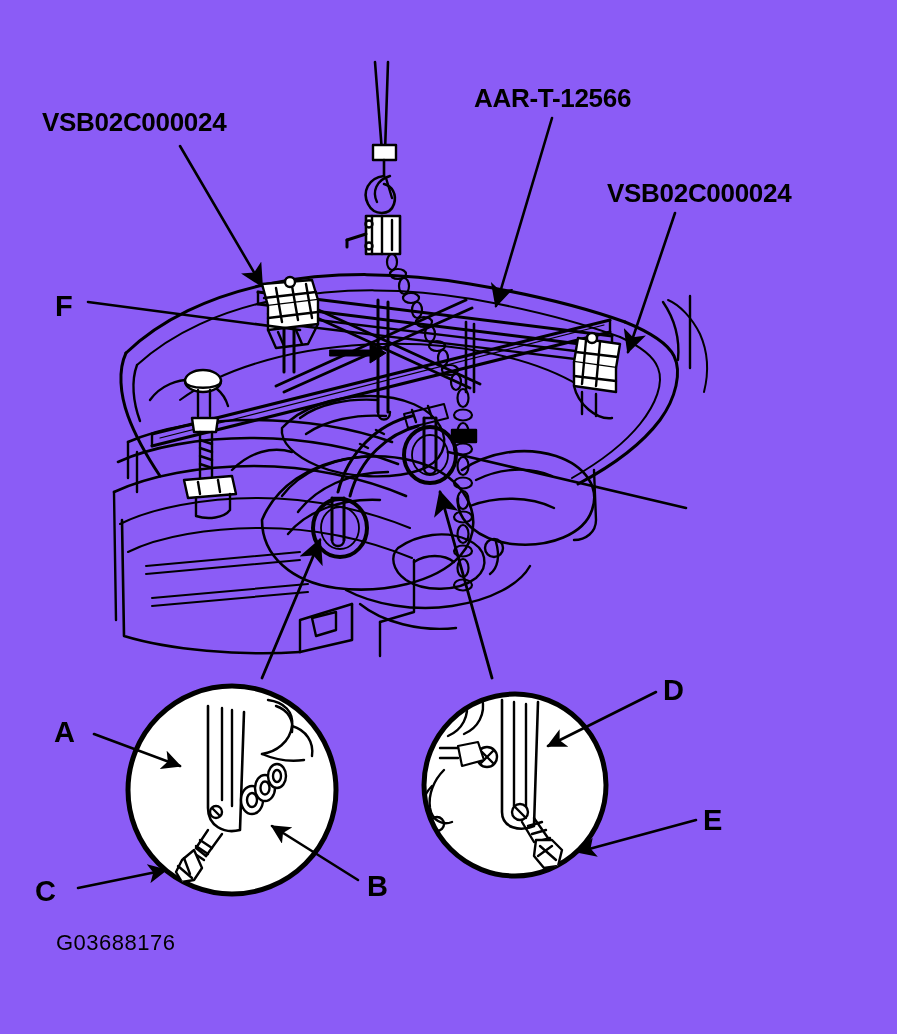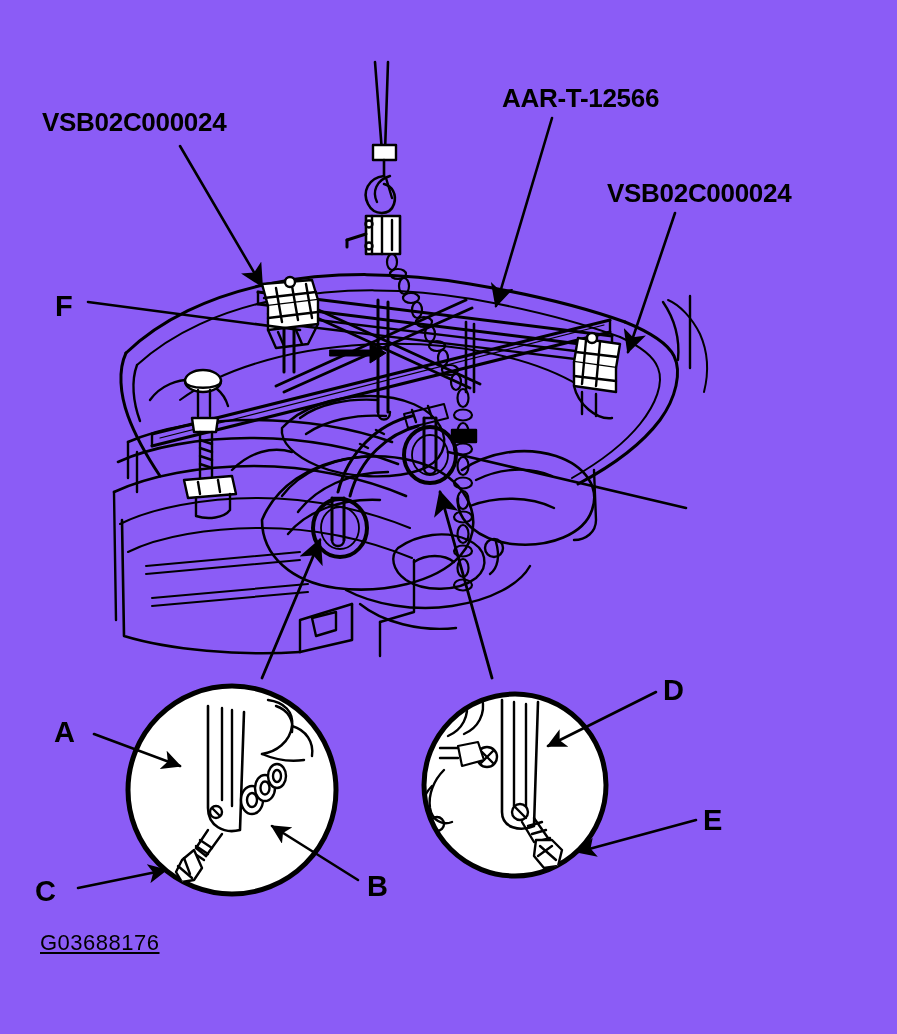--- a/index.html
+++ b/index.html
@@ -41,30 +41,30 @@
   .label.callout {
     font-size: 29px;
   }
   .label.figcode {
     font-size: 22px;
     font-weight: normal;
     letter-spacing: 0.5px;
   }
   
   #lbl-vsb-tl { left: 42px;  top: 109px; }
-  #lbl-aar    { left: 502px; top: 85px;  }
+  #lbl-aar    { left: 474px; top: 85px;  }
   #lbl-vsb-tr { left: 607px; top: 180px; }
   #lbl-vsb-mr { left: 623px; top: 516px; }
   #lbl-f      { left: 55px;  top: 292px; }
   #lbl-a      { left: 54px;  top: 718px; }
   #lbl-b      { left: 367px; top: 872px; }
   #lbl-c      { left: 35px;  top: 877px; }
   #lbl-d      { left: 663px; top: 676px; }
   #lbl-e      { left: 703px; top: 806px; }
-  #lbl-code   { left: 40px;  top: 932px; text-decoration: underline; }
+  #lbl-code   { left: 56px;  top: 932px; }
 </style>
 </head>
 <body>
 
 <div id="figure">
 
   <svg id="artwork" viewBox="0 0 897 1034" xmlns="http://www.w3.org/2000/svg">
 
     <defs>
       <marker id="arrowBig" viewBox="0 0 12 12" refX="11" refY="6" markerWidth="9" markerHeight="9" orient="auto-start-reverse">

